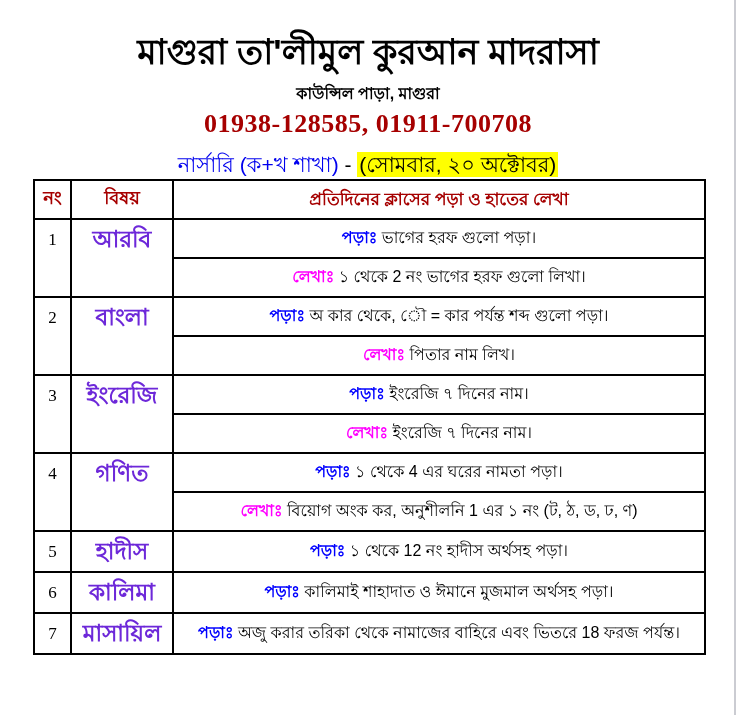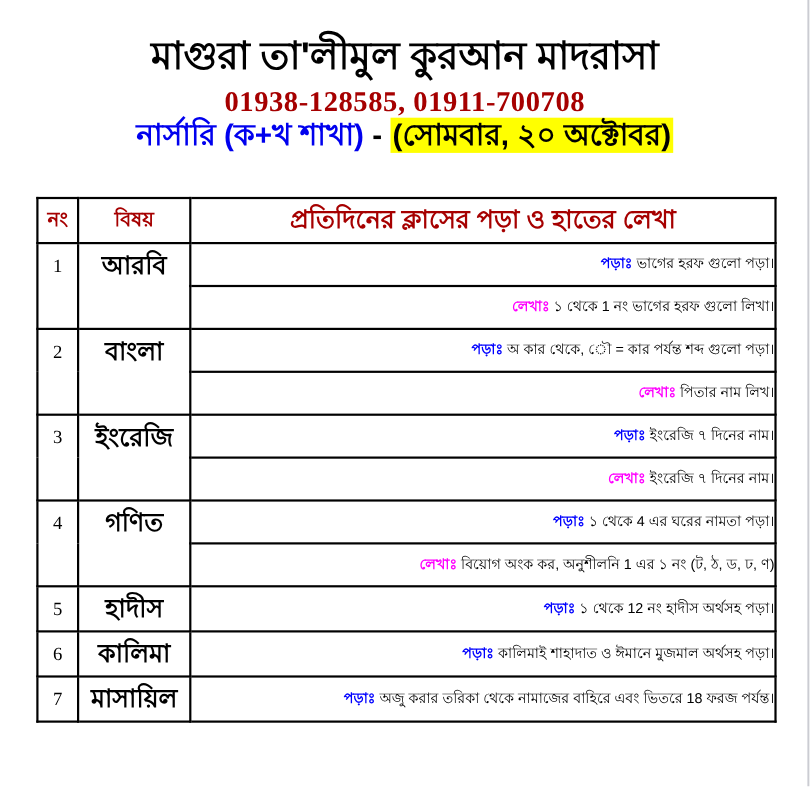--- a/index.html
+++ b/index.html
@@ -27,62 +27,63 @@
   .subtitle {
     font-size:16px; font-weight:bold; color:#000;
     margin-top:9px; line-height:22px;
   }
   .phone {
     font-family:"Liberation Serif", serif;
     font-size:26px; font-weight:bold; color:var(--heading-red);
     margin-top:7px; line-height:24px; letter-spacing:0.5px;
   }
   .classline {
-    font-size:27px; font-weight:bold; color:#000;
-    margin-top:3px; line-height:30px;
+    font-size:21px; font-weight:normal; color:#000;
+    margin-top:14px; line-height:30px;
   }
   .classline .cls { color:var(--class-blue); }
   .classline .sep { color:#000; }
   .classline .date { background:var(--highlight-yellow); color:#000; padding:1px 2px; }
 
   table.schedule {
     position:absolute; left:33px; top:179px;
     width:671px; border-collapse:collapse; table-layout:fixed;
   }
   .schedule th, .schedule td { border:2px solid #000; padding:0; overflow:hidden; }
   .schedule tr { height:39px; }
   .schedule th {
     color:var(--heading-red); font-weight:bold; text-align:center;
     vertical-align:middle;
   }
   .schedule th.h-no, .schedule th.h-subject { font-size:18px; }
-  .schedule th.h-detail { font-size:23px; }
+  .schedule th.h-detail { font-size:17px; }
   .no-cell {
     font-family:"Liberation Serif", serif;
     font-size:17px; font-weight:normal; color:#000;
     text-align:center; vertical-align:top; line-height:39px;
   }
   .subject-cell {
-    font-size:23px; font-weight:bold; color:#000000;
+    font-size:23px; font-weight:bold; color:#6d28d9;
     text-align:center; vertical-align:top; line-height:39px;
   }
   .detail-cell {
-    font-size:13px; color:#000;
-    text-align:right; vertical-align:middle;
+    font-size:16px; color:#000;
+    text-align:center; vertical-align:middle;
     padding-left:7px; padding-right:4px;
   }
   .lbl { font-weight:bold; }
   .lbl.pora { color:var(--label-blue); }
   .lbl.lekha { color:var(--label-magenta); }
 </style>
 </head>
 <body style="--heading-red: #a60000; --label-blue: #0000ff; --label-magenta: #ff00ff; --class-blue: #0000ee; --highlight-yellow: #ffff00;">
 
 <div class="header">
   <div class="title">মাগুরা তা'লীমুল কুরআন মাদরাসা</div>
+  <div class="subtitle">কাউন্সিল পাড়া, মাগুরা</div>
   <div class="phone">01938-128585, 01911-700708</div>
   <div class="classline">
     <span class="cls">নার্সারি (ক+খ শাখা)</span>
     <span class="sep">-</span>
     <span class="date">(সোমবার, ২০ অক্টোবর)</span>
   </div>
 </div>
 
 <table class="schedule">
   <colgroup>
@@ -97,21 +98,21 @@
       <th class="h-detail">প্রতিদিনের ক্লাসের পড়া ও হাতের লেখা</th>
     </tr>
   </thead>
   <tbody>
       <tr>
         <td class="no-cell" rowspan="2">1</td>
         <td class="subject-cell" rowspan="2">আরবি</td>
         <td class="detail-cell"><span class="lbl pora">পড়াঃ</span> <span>ভাগের হরফ গুলো পড়া।</span></td>
       </tr>
       <tr>
-        <td class="detail-cell"><span class="lbl lekha">লেখাঃ</span> <span>১ থেকে 1 নং ভাগের হরফ গুলো লিখা।</span></td>
+        <td class="detail-cell"><span class="lbl lekha">লেখাঃ</span> <span>১ থেকে 2 নং ভাগের হরফ গুলো লিখা।</span></td>
       </tr>
       <tr>
         <td class="no-cell" rowspan="2">2</td>
         <td class="subject-cell" rowspan="2">বাংলা</td>
         <td class="detail-cell"><span class="lbl pora">পড়াঃ</span> <span>অ কার থেকে, ৌ = কার পর্যন্ত শব্দ গুলো পড়া।</span></td>
       </tr>
       <tr>
         <td class="detail-cell"><span class="lbl lekha">লেখাঃ</span> <span>পিতার নাম লিখ।</span></td>
       </tr>
       <tr>

